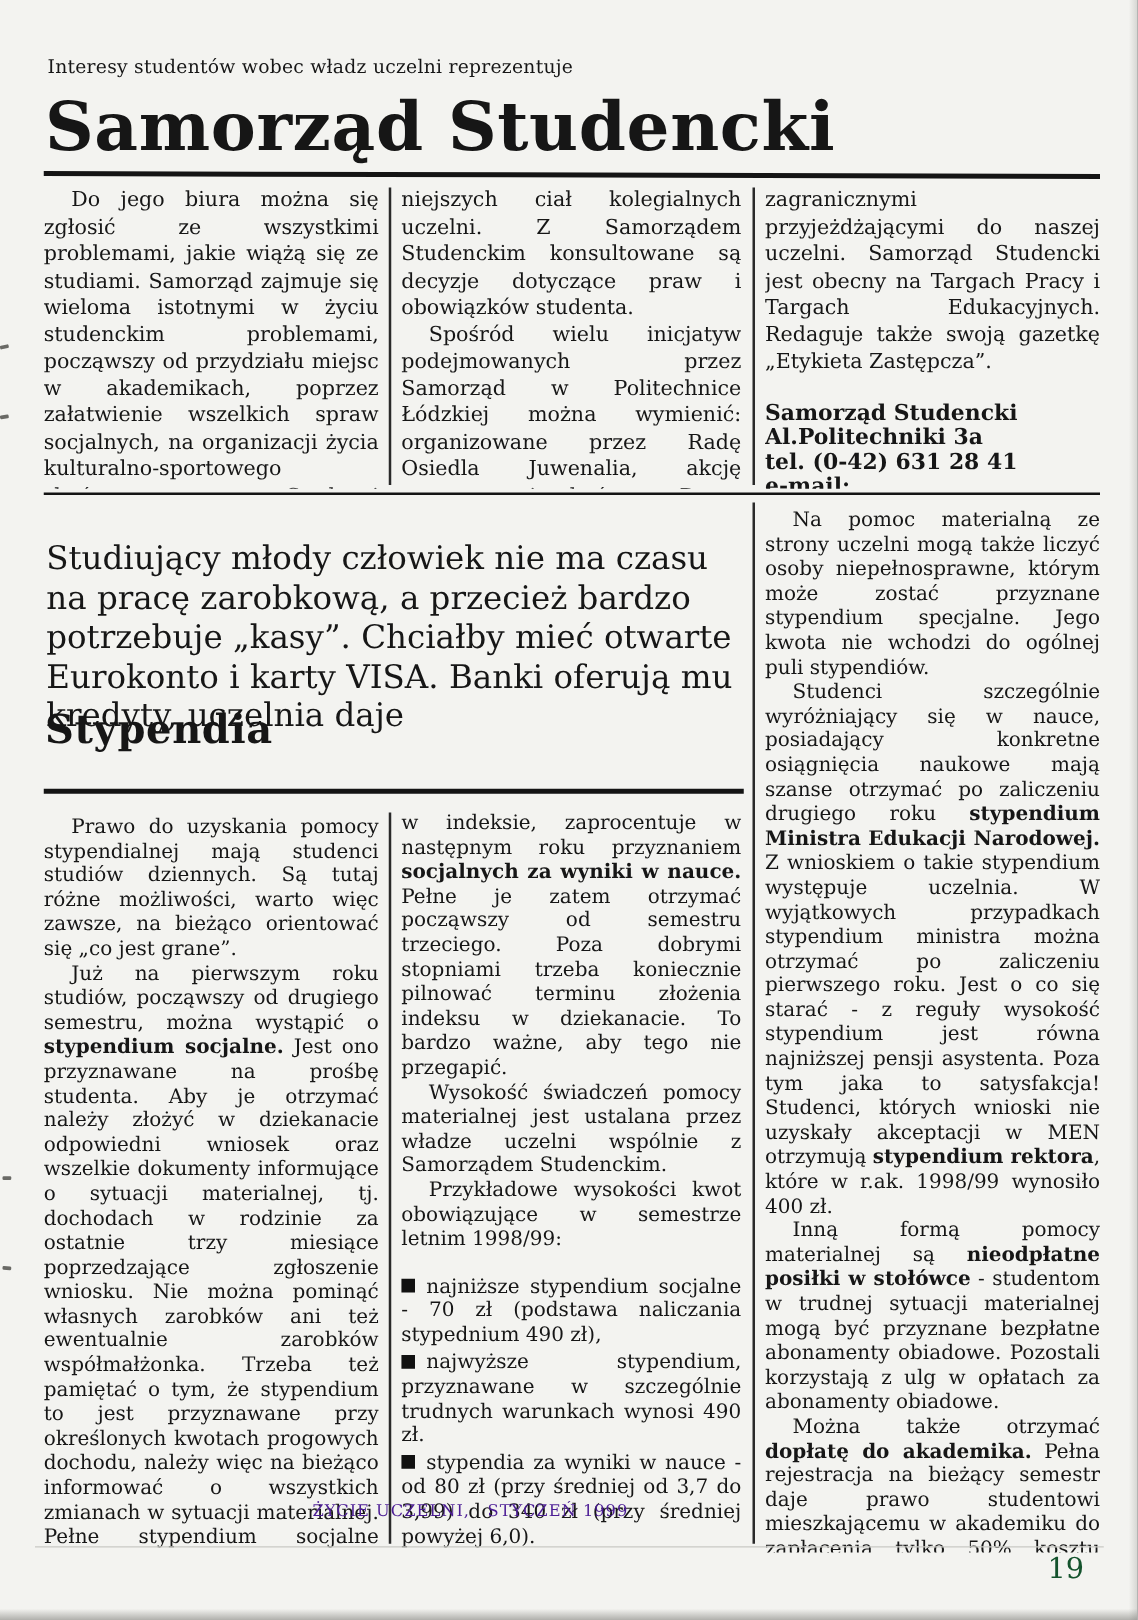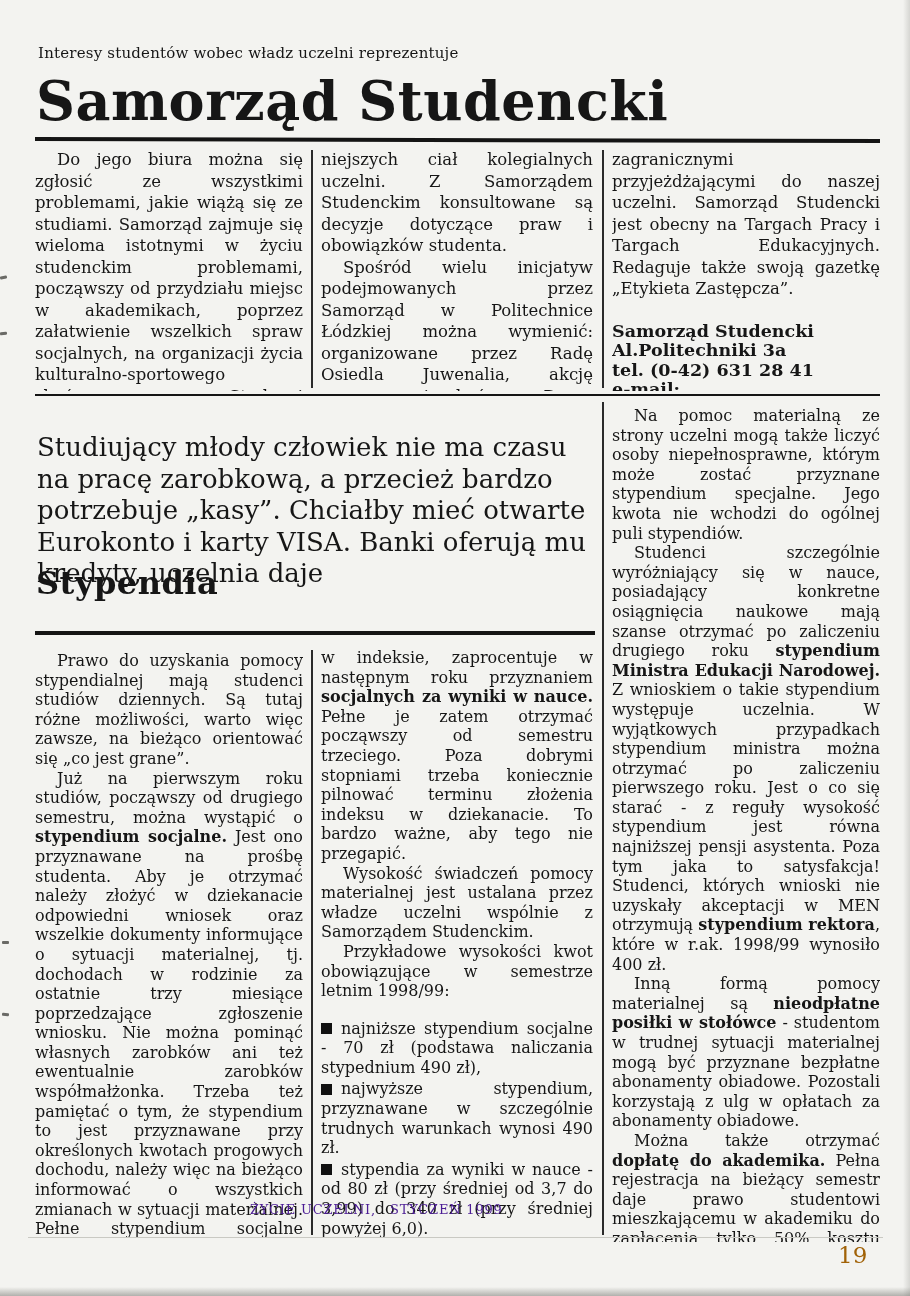--- a/index.html
+++ b/index.html
@@ -67,21 +67,21 @@
     vertical-align:baseline; position:relative; top:0.5px;
   }
   .footer-journal {
     left:250px; top:1202px; width:420px;
     font-size:13px; letter-spacing:0.8px; color:#4c1d95;
     white-space:nowrap;
   }
   .footer-journal .gap { display:inline-block; width:14px; }
   .footer-page {
     left:838px; top:1242px;
-    font-size:23px; color:#a16207;text-align:center;
+    font-size:23px; color:#14532d;text-align:center;
   }
   .mark { position:absolute; left:0; width:7px; height:3px; background:#6a6a66; border-radius:1px; }
   .m1 { top:276px; transform:rotate(-12deg); }
   .m2 { top:332px; transform:rotate(-8deg); }
   .m3 { top:941px; left:2px; }
   .m4 { top:1013px; left:2px; transform:rotate(6deg); }
   .edge-bottom {
     position:absolute; left:0; right:0; bottom:0; height:9px;
     background:linear-gradient(to bottom, rgba(110,110,105,0), rgba(110,110,105,0.5));
   }

